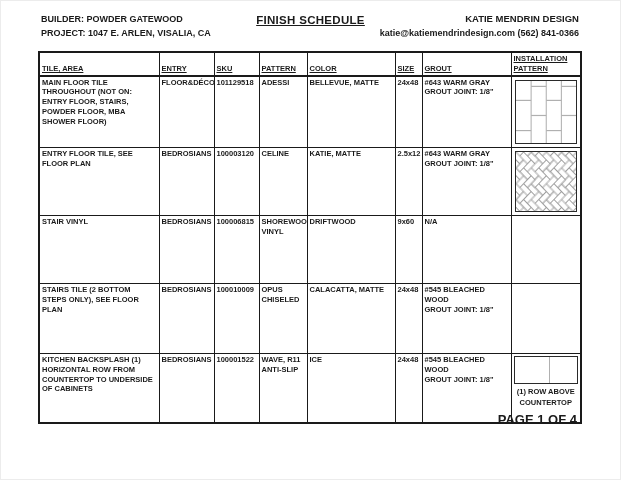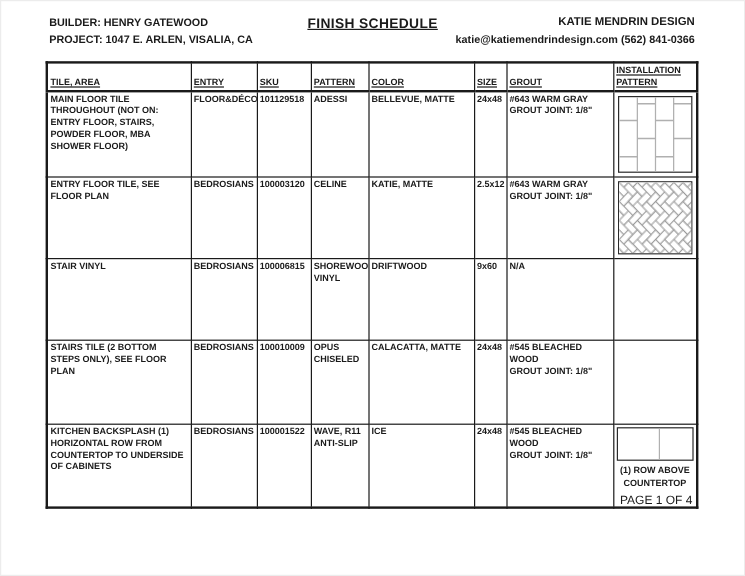--- a/index.html
+++ b/index.html
@@ -24,29 +24,29 @@
   tr.hrow{height:17px;}
   tr.hrow td{vertical-align:bottom;text-decoration:underline;font-size:7.5px;border-bottom:2px solid #1a1a1a;}
   td.install-h{text-align:left;line-height:1.25;padding:1px 3px;}
   tr.r1{height:72px;} tr.r2{height:68px;margin-top:29px;} tr.r3{height:68px;} tr.r4{height:70px;padding-left:41px;} tr.r5{height:69px;}
   td.install{padding:0;position:relative;}
   .pattern-box{position:absolute;top:3px;left:3px;right:3px;bottom:3px;border:1.5px solid #2a2a2a;background:#fff;}
   .pattern-box svg{display:block;width:100%;height:100%;}
   .row-box{position:absolute;top:2px;left:2px;right:2px;height:26px;border:1.5px solid #2a2a2a;background:#fff;}
   .row-box .divider{position:absolute;left:55%;top:0;bottom:0;width:1px;background:#b0b0b0;}
   .install-note{position:absolute;top:33px;left:0;right:0;text-align:center;font-size:7.5px;font-weight:700;line-height:1.4;}
-  .page-footer{position:absolute;right:43px;top:411px;font-size:10px;font-weight:400;}
+  .page-footer{position:absolute;right:43px;top:411px;font-size:13px;font-weight:700;}
 </style>
 </head>
 <body>
 
 <div class="page">
 
   <div class="hdr-left">
-    <div>BUILDER: HENRY GATEWOOD</div>
+    <div>BUILDER: POWDER GATEWOOD</div>
     <div>PROJECT: 1047 E. ARLEN, VISALIA, CA</div>
   </div>
 
   <div class="doc-title">FINISH SCHEDULE</div>
 
   <div class="hdr-right">
     <div class="designer">KATIE MENDRIN DESIGN</div>
     <div class="contact">katie@katiemendrindesign.com (562) 841-0366</div>
   </div>
 

